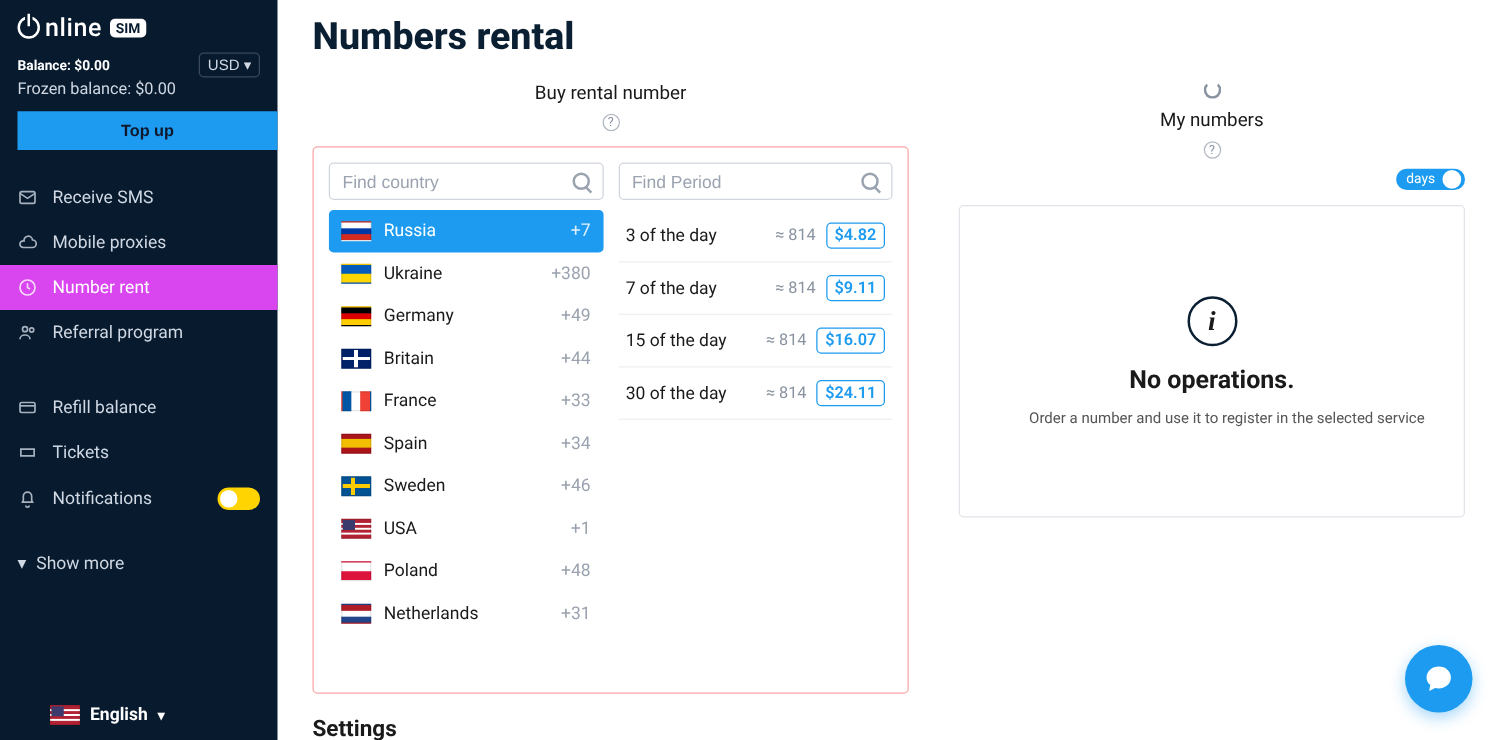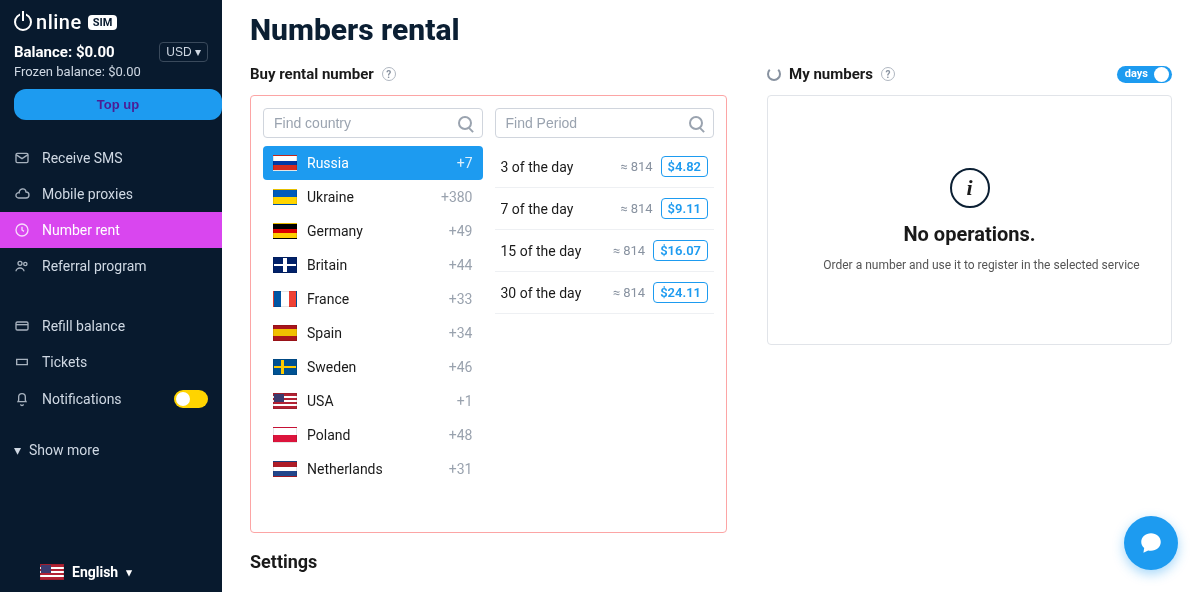--- a/index.html
+++ b/index.html
@@ -8,45 +8,45 @@
 
   
   .sidebar { width: 222px; background: #081a2e; color: #cfd8e3; display: flex; flex-direction: column; font-size: 14px; }
   .logo { display: flex; align-items: center; gap: 4px; padding: 10px 14px 8px; }
   .logo-power { width: 18px; height: 18px; border: 2px solid #fff; border-radius: 50%; position: relative; }
   .logo-power::after { content: ""; position: absolute; top: -4px; left: 50%; transform: translateX(-50%); width: 2px; height: 10px; background: #fff; box-shadow: 0 0 0 2px #081a2e; }
   .logo-text { font-size: 20px; font-weight: 500; color: #fff; letter-spacing: .5px; }
   .logo-sim { background: #fff; color: #081a2e; font-size: 11px; font-weight: 700; padding: 1px 5px; border-radius: 4px; margin-left: 2px; }
 
   .balance-row { display: flex; justify-content: space-between; align-items: center; padding: 0 14px; }
-  .balance { font-weight: 700; color: #fff; font-size: 15px; }
+  .balance { font-weight: 700; color: #fff; font-size: 11px; }
   .currency-select { background: #081a2e; color: #cfd8e3; border: 1px solid #3a4a5c; border-radius: 4px; padding: 2px 6px; font-size: 12px; cursor: pointer; }
   .frozen { padding: 2px 14px 10px; color: #cfd8e3; font-size: 13px; }
-  .topup { background: #1d9bf0; color: #4c1d95; border: none; border-radius: 12px; padding: 8px 14px; font-size: 13px; font-weight: 600; margin: 0 0 20px 14px; cursor: pointer; }
+  .topup { background: #1d9bf0; color: #0f172a; border: none; border-radius: 0; padding: 8px 14px; font-size: 13px; font-weight: 600; margin: 0 0 20px 14px; cursor: pointer; }
 
   .nav { display: flex; flex-direction: column; }
   .nav-item { display: flex; align-items: center; gap: 12px; padding: 10px 14px; color: #cfd8e3; cursor: pointer; font-size: 14px; }
   .nav-item.active { background: #d946ef; color: #fff; }
   .nav-item .icon { width: 16px; height: 16px; display: inline-flex; align-items: center; justify-content: center; opacity: .8; }
   .nav-sep { height: 24px; }
   .notif-toggle { margin-left: auto; width: 34px; height: 18px; background: #ffd400; border-radius: 9px; position: relative; }
   .notif-toggle::after { content: ""; position: absolute; left: 2px; top: 2px; width: 14px; height: 14px; background: #fff; border-radius: 50%; }
 
   .showmore { display: flex; align-items: center; gap: 8px; padding: 12px 14px; color: #cfd8e3; cursor: pointer; font-size: 14px; margin-top: 12px; }
   .lang { display: flex; align-items: center; gap: 8px; padding: 12px 14px; color: #fff; font-weight: 700; font-size: 14px; cursor: pointer; margin-top: auto; margin-left: 26px; }
 
   
   .main { flex: 1; padding: 12px 28px 0 28px; display: flex; flex-direction: column; overflow: hidden; }
   .page-title { font-size: 30px; font-weight: 800; color: #0b1f33; margin-bottom: 18px; }
   .columns { display: flex; gap: 40px; flex: 1; min-height: 0; }
 
   .col-left { flex: 1; min-width: 0; }
   .col-right { width: 405px; }
 
-  .section-header { display: flex; align-items: center; gap: 8px; font-weight: 700; font-size: 15px; margin-bottom: 12px; }
+  .section-header { display: flex; align-items: center; gap: 8px; font-weight: 400; font-size: 15px; margin-bottom: 12px; flex-direction: column; }
   .help-icon { width: 14px; height: 14px; border: 1px solid #b0b7c1; border-radius: 50%; display: inline-flex; align-items: center; justify-content: center; font-size: 10px; color: #8892a0; }
   .refresh-icon { width: 14px; height: 14px; border: 2px solid #8892a0; border-top-color: transparent; border-radius: 50%; }
 
   .panel { border: 1px solid #fca5a5; border-radius: 4px; padding: 12px; height: 438px; display: flex; gap: 12px; }
   .col-country, .col-period { flex: 1; min-width: 0; display: flex; flex-direction: column; position: relative; }
 
   .search { display: flex; align-items: center; border: 1px solid #d0d5dd; border-radius: 4px; padding: 6px 10px; margin-bottom: 8px; background: #fff; }
   .search input { border: none; outline: none; flex: 1; font-size: 14px; color: #555; }
   .search input::placeholder { color: #9aa3af; }
   .search-icon { width: 14px; height: 14px; border: 2px solid #9aa3af; border-radius: 50%; position: relative; }

